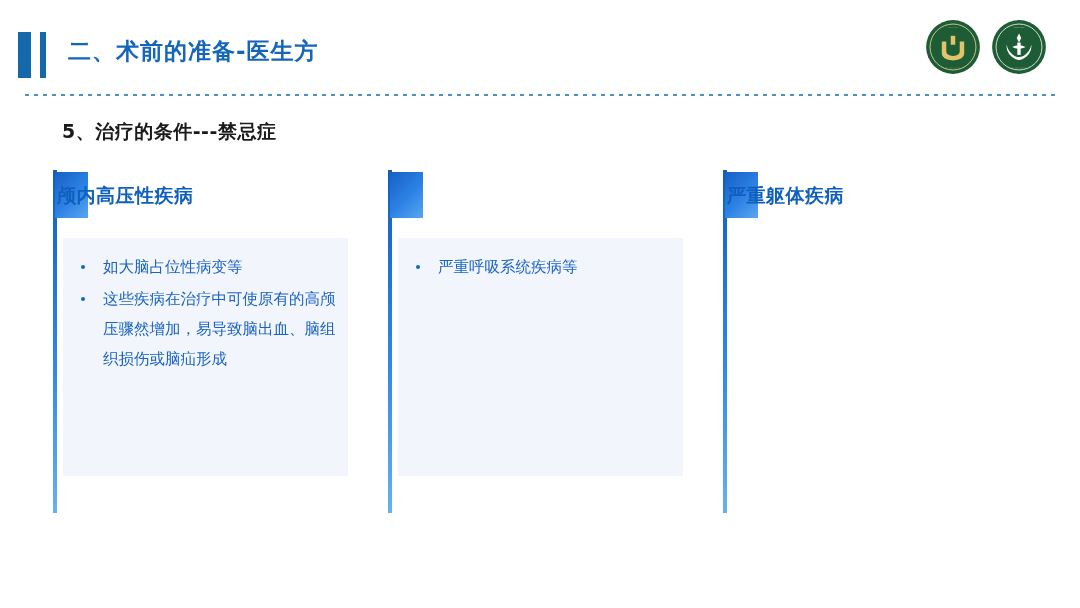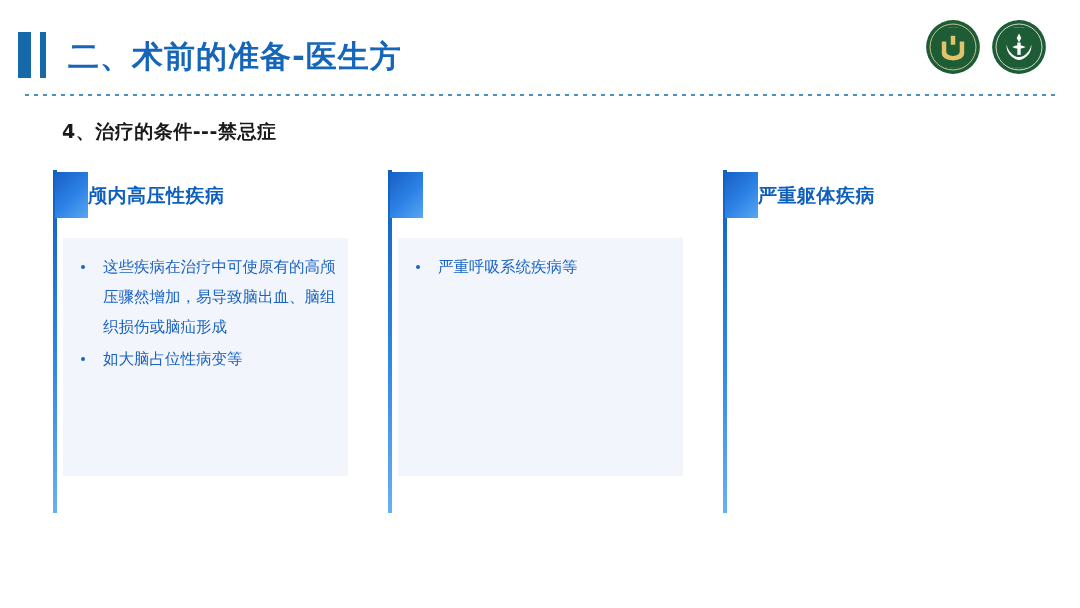--- a/index.html
+++ b/index.html
@@ -11,21 +11,21 @@
     position:relative;
   }
   .slide{position:relative;width:1080px;height:608px;background:#fff;}
 
   
   .hdr-marks{position:absolute;left:18px;top:32px;display:flex;align-items:flex-start;}
   .hdr-bar-thick{width:13px;height:46px;background:#1569ab;}
   .hdr-bar-thin{width:6px;height:46px;background:#1569ab;margin-left:9px;}
   .hdr-title{
     position:absolute;left:68px;top:36px;
-    font-size:31px;font-weight:bold;color:#1565b8;
+    font-size:23px;font-weight:bold;color:#1565b8;
     letter-spacing:1px;white-space:nowrap;
     font-family:"DejaVu Sans","Liberation Sans",sans-serif;
   }
   .logos{position:absolute;right:33px;top:19px;display:flex;gap:10px;}
   .logo{width:56px;height:56px;}
 
   .dotline{
     position:absolute;left:25px;top:94px;width:1030px;height:2px;
     background-image:repeating-linear-gradient(to right,#4a90c4 0 4px,rgba(255,255,255,0) 4px 9px);
   }
@@ -41,21 +41,21 @@
   .col{position:absolute;top:170px;width:335px;height:345px;}
   .col-rule{
     position:absolute;left:0;top:0;width:4px;height:343px;
     background:linear-gradient(to bottom,#0f5fbd 0%,#2f86e8 55%,#66b1f2 100%);
   }
   .col-chip{
     position:absolute;left:2px;top:2px;width:33px;height:46px;
     background:linear-gradient(135deg,#1760c4 0%,#2d82e6 55%,#59a6f0 100%);
   }
   .col-head{
-    position:absolute;left:35px;top:13px;
+    position:absolute;left:4px;top:13px;
     font-size:19px;font-weight:bold;color:#0f5fbd;
     letter-spacing:.5px;white-space:nowrap;
     font-family:"DejaVu Sans","Liberation Sans",sans-serif;
   }
   .col-body{
     position:absolute;left:10px;top:68px;width:285px;height:238px;
     background:#f2f5fb;
     padding:14px 10px 0 14px;
     box-sizing:border-box;
   }
@@ -107,32 +107,32 @@
       <path d="M50 26 L54 34 L50 42 L46 34 Z" fill="#ffffff"></path>
       <rect x="47" y="42" width="6" height="22" fill="#ffffff"></rect>
       <path d="M38 50 Q50 44 62 50 Q50 56 38 50 Z" fill="#ffffff"></path>
       <text x="50" y="17" font-size="7" fill="#ffffff" text-anchor="middle" font-family="DejaVu Sans, sans-serif">·········</text>
       <text x="50" y="89" font-size="5.5" fill="#e8e8e8" text-anchor="middle" font-family="DejaVu Sans, sans-serif" letter-spacing="0.4">·············</text>
     </svg>
   </div>
 
   <div class="dotline"></div>
 
-  <div class="subtitle">4、治疗的条件---禁忌症</div>
+  <div class="subtitle">5、治疗的条件---禁忌症</div>
 
   <div class="cols">
 
     <div class="col" style="left:53px;">
       <div class="col-rule"></div>
       <div class="col-chip"></div>
       <div class="col-head">颅内高压性疾病</div>
       <div class="col-body">
         <ul class="bullets">
+          <li>如大脑占位性病变等</li>
           <li>这些疾病在治疗中可使原有的高颅压骤然增加，易导致脑出血、脑组织损伤或脑疝形成</li>
-          <li>如大脑占位性病变等</li>
         </ul>
       </div>
     </div>
 
     <div class="col" style="left:388px;">
       <div class="col-rule"></div>
       <div class="col-chip"></div>
       <div class="col-body">
         <ul class="bullets">
           <li>严重呼吸系统疾病等</li>

